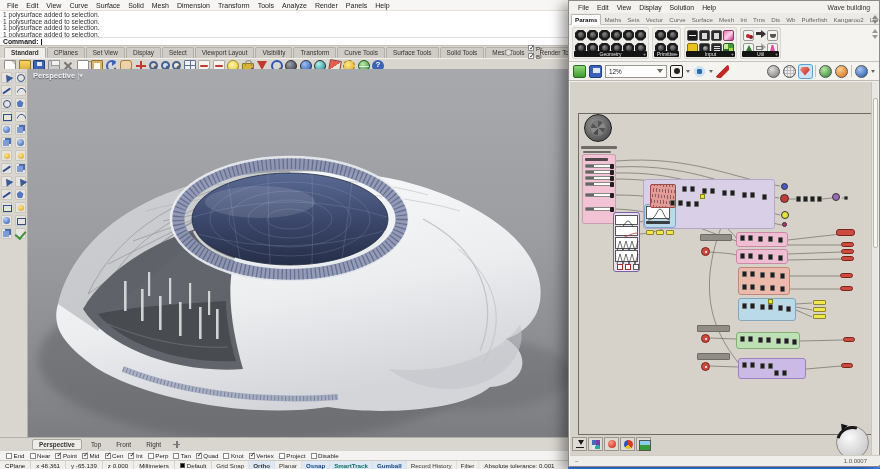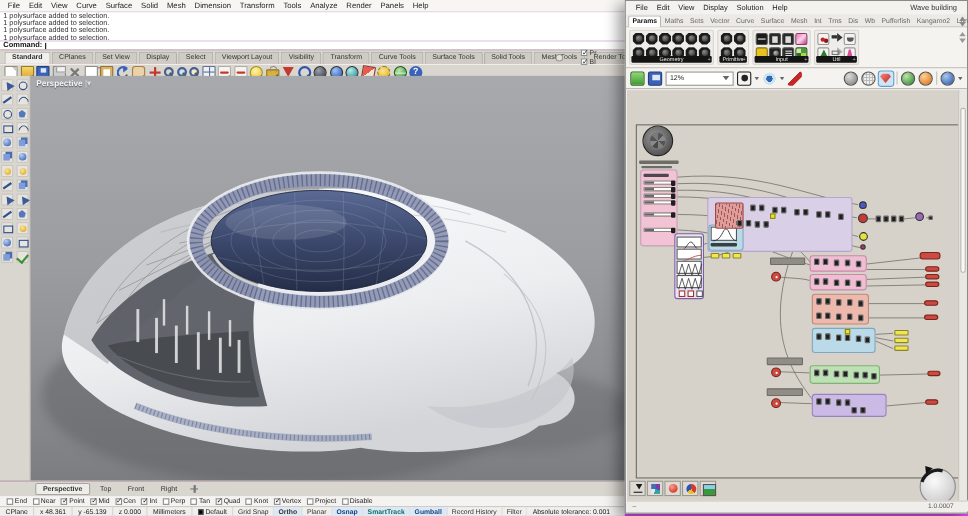--- a/index.html
+++ b/index.html
@@ -1,18 +1,18 @@
 <!DOCTYPE html>
 <html><head>
 <meta charset="utf-8">
 <style>
   *{margin:0;padding:0;box-sizing:border-box}
   body{font-family:"Liberation Sans",sans-serif;width:880px;height:469px;overflow:hidden;background:#7c7e82;position:relative}
   
-  .rhino{position:absolute;inset:0;background:#d946ef}
+  .rhino{position:absolute;inset:0;background:#3b82f6}
   .menubar{height:11px;background:#f7f6f4;display:flex;align-items:center;font-size:7px;color:#222;padding-left:3px;border-bottom:1px solid #e3e0db}
   .menubar span{padding:0 4px;cursor:default}
   .cmdarea{height:26px;background:#fff;font-size:6.6px;line-height:6.5px;color:#333;padding:1px 0 0 3px;overflow:hidden}
   .cmdprompt{height:8px;background:#fff;border-top:1px solid #e0e0e0;font-size:6.8px;font-weight:bold;color:#111;padding-left:3px;display:flex;align-items:center}
   .caret{width:1px;height:6px;background:#111;margin-left:2px}
   .tabrow{height:13px;background:#d9d5cf;border-top:1px solid #c4c1ba;display:flex;align-items:flex-end;font-size:6.4px;padding-left:4px;position:relative}
   .rtab{padding:1px 6px 2px;border:1px solid #b3b0a9;border-bottom:none;border-radius:2px 2px 0 0;background:#cfccc5;color:#333;margin-right:1px;white-space:nowrap}
   .rtab.active{background:#f1efeb;font-weight:bold}
   .tabrow .gearcircle{position:absolute;left:505px;top:3px;width:7px;height:7px;border:1px solid #9a978f;border-radius:50%;background:#e4e1da}
   .sidechecks{position:absolute;left:528px;top:44px;width:38px;font-size:6.2px;color:#333;z-index:3}

